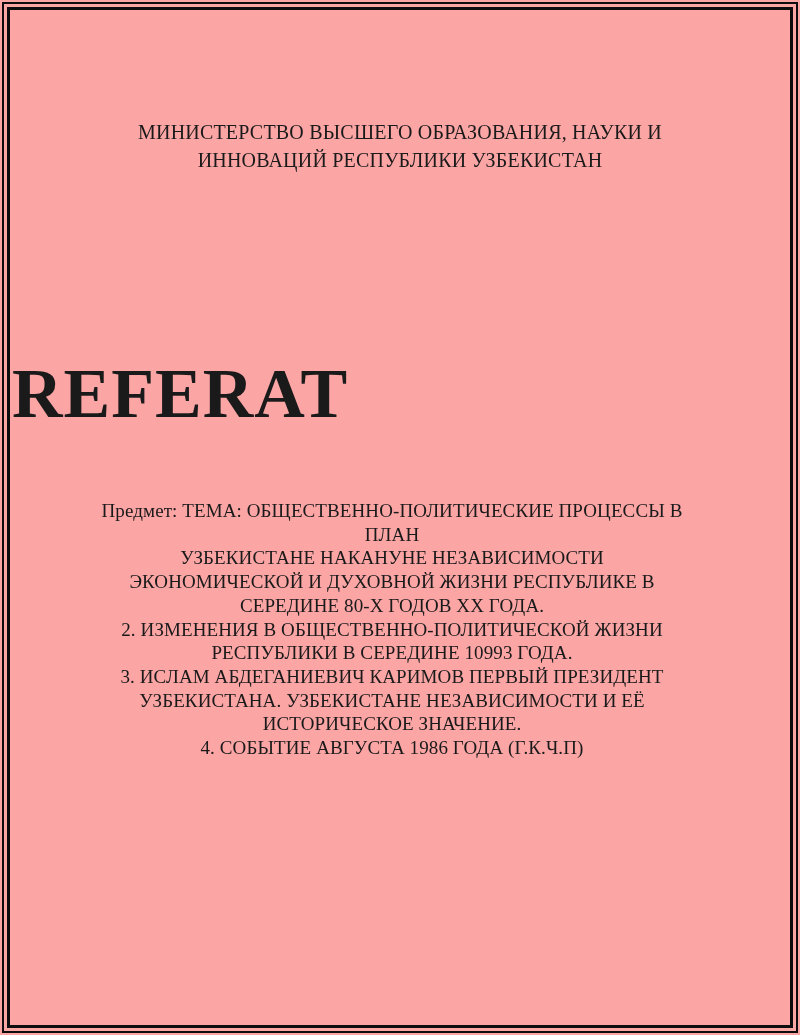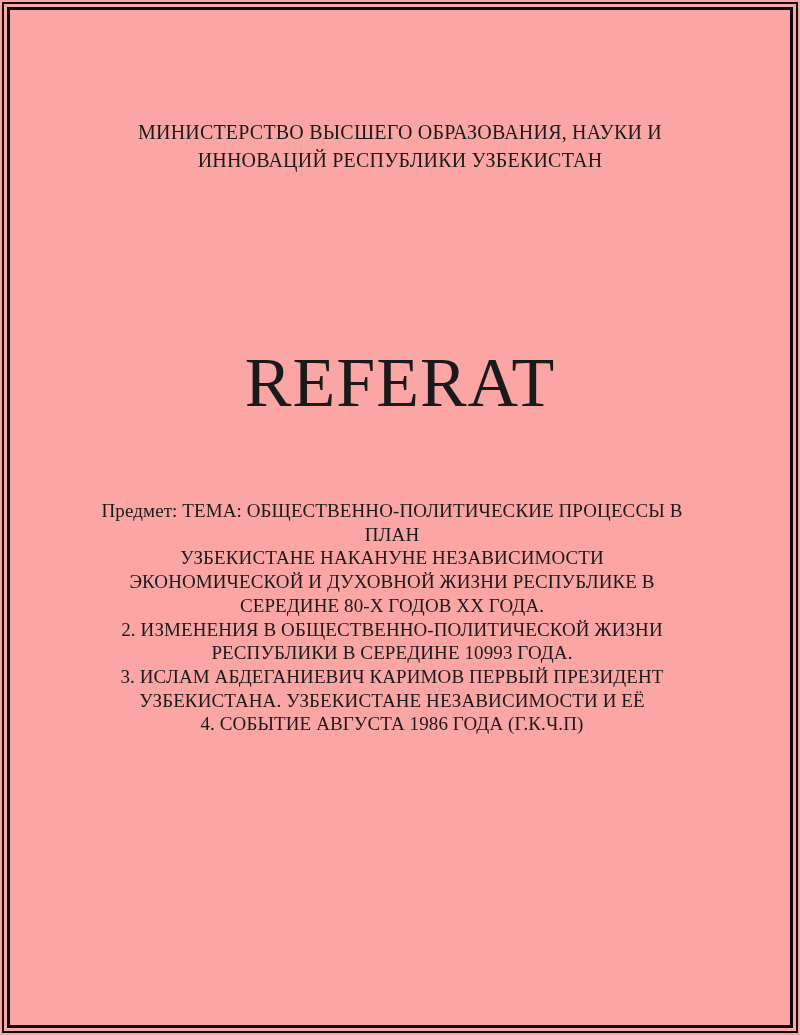--- a/index.html
+++ b/index.html
@@ -37,25 +37,25 @@
     font-size: 20px;
     line-height: 28px;
     letter-spacing: 0.2px;
     white-space: nowrap;
   }
   .doc-title {
     position: absolute;
     top: 340px;
     left: 0;
     right: 0;
-    margin: 1px;
-    text-align: center;
+    margin: 12px;
+    text-align: left;
     font-size: 70px;
     line-height: 84px;
-    font-weight: normal;
+    font-weight: bold;
     letter-spacing: 1px;
   }
   .topic {
     position: absolute;
     top: 499px;
     left: 70px;
     right: 86px;
     text-align: center;
     font-size: 19px;
     line-height: 23.7px;
@@ -85,15 +85,16 @@
       <span>ТЕМА: ОБЩЕСТВЕННО-ПОЛИТИЧЕСКИЕ ПРОЦЕССЫ В</span>
     </div>
     <div class="t-line">ПЛАН</div>
     <div class="t-line">УЗБЕКИСТАНЕ НАКАНУНЕ НЕЗАВИСИМОСТИ</div>
     <div class="t-line">ЭКОНОМИЧЕСКОЙ И ДУХОВНОЙ ЖИЗНИ РЕСПУБЛИКЕ В</div>
     <div class="t-line">СЕРЕДИНЕ 80-Х ГОДОВ ХХ ГОДА.</div>
     <div class="t-line">2. ИЗМЕНЕНИЯ В ОБЩЕСТВЕННО-ПОЛИТИЧЕСКОЙ ЖИЗНИ</div>
     <div class="t-line">РЕСПУБЛИКИ В СЕРЕДИНЕ 10993 ГОДА.</div>
     <div class="t-line">3. ИСЛАМ АБДЕГАНИЕВИЧ КАРИМОВ ПЕРВЫЙ ПРЕЗИДЕНТ</div>
     <div class="t-line">УЗБЕКИСТАНА. УЗБЕКИСТАНЕ НЕЗАВИСИМОСТИ И ЕЁ</div>
+    <div class="t-line">ИСТОРИЧЕСКОЕ ЗНАЧЕНИЕ.</div>
     <div class="t-line">4. СОБЫТИЕ АВГУСТА 1986 ГОДА (Г.К.Ч.П)</div>
   </section>
 </div>
 
 </body></html>

